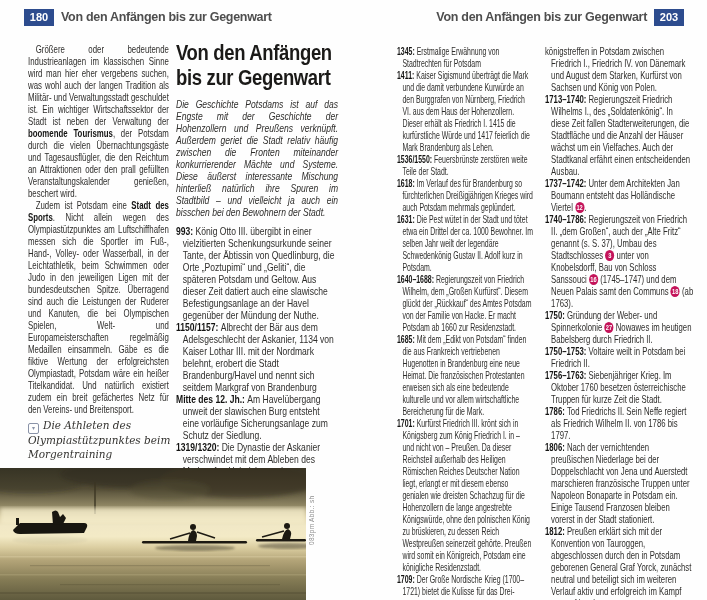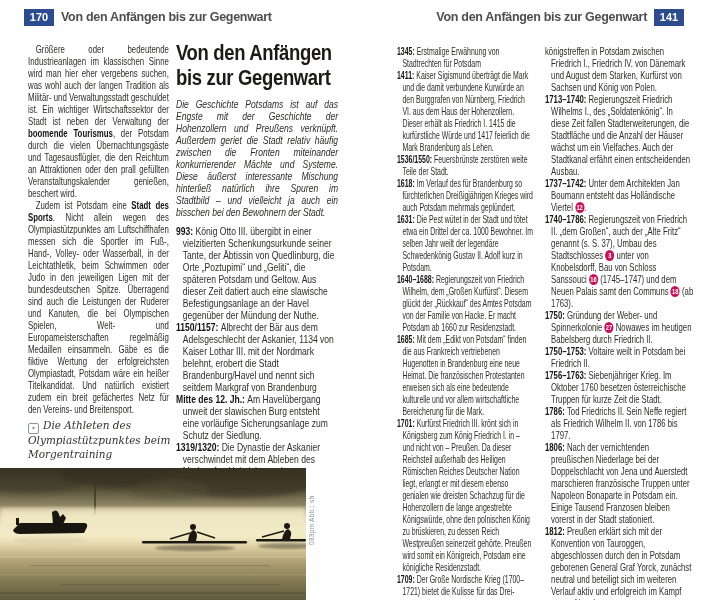--- a/index.html
+++ b/index.html
@@ -40,27 +40,27 @@
   .credit{position:absolute;left:308px;top:470px;height:75px;writing-mode:vertical-rl;
           transform:rotate(180deg);font-size:6.5px;color:#8d8d8d;letter-spacing:.3px;
           white-space:nowrap;}
 </style>
 </head>
 <body>
 
 <div id="spread">
 
   <div class="hdr hdr-left">
-    <span class="pagenum">170</span>
+    <span class="pagenum">180</span>
     <span class="hdr-title">Von den Anfängen bis zur Gegenwart</span>
   </div>
 
   <div class="hdr hdr-right">
     <span class="hdr-title">Von den Anfängen bis zur Gegenwart</span>
-    <span class="pagenum">141</span>
+    <span class="pagenum">203</span>
   </div>
 
   <div class="col col1">
     <p><span>Größere oder bedeutende Industrieanlagen im klassischen Sinne wird man hier eher vergebens suchen, was wohl auch der langen Tradition als Militär- und Verwaltungsstadt geschuldet ist. Ein wichtiger Wirtschaftssektor der Stadt ist neben der Verwaltung der </span><b>boomende Tourismus</b><span>, der Potsdam durch die vielen Übernachtungsgäste und Tagesausflügler, die den Reichtum an Attraktionen oder den prall gefüllten Veranstaltungskalender genießen, beschert wird.</span></p>
     <p><span>Zudem ist Potsdam eine </span><b>Stadt des Sports</b><span>. Nicht allein wegen des Olympiastützpunktes am Luftschiffhafen messen sich die Sportler im Fuß-, Hand-, Volley- oder Wasserball, in der Leichtathletik, beim Schwimmen oder Judo in den jeweiligen Ligen mit der bundesdeutschen Spitze. Überragend sind auch die Leistungen der Ruderer und Kanuten, die bei Olympischen Spielen, Welt- und Europameisterschaften regelmäßig Medaillen einsammeln. Gäbe es die fiktive Wertung der erfolgreichsten Olympiastadt, Potsdam wäre ein heißer Titelkandidat. Und natürlich existiert zudem ein breit gefächertes Netz für den Vereins- und Breitensport.</span></p>
   </div>
 
   <div class="col col2">
     <h1 class="chapter-heading">Von den Anfängen bis zur Gegenwart</h1>
     <p class="lead">Die Geschichte Potsdams ist auf das Engste mit der Geschichte der Hohenzollern und Preußens verknüpft. Außerdem geriet die Stadt relativ häufig zwischen die Fronten miteinander konkurrierender Mächte und Systeme. Diese äußerst interessante Mischung hinterließ natürlich ihre Spuren im Stadtbild – und vielleicht ja auch ein bisschen bei den Bewohnern der Stadt.</p>

